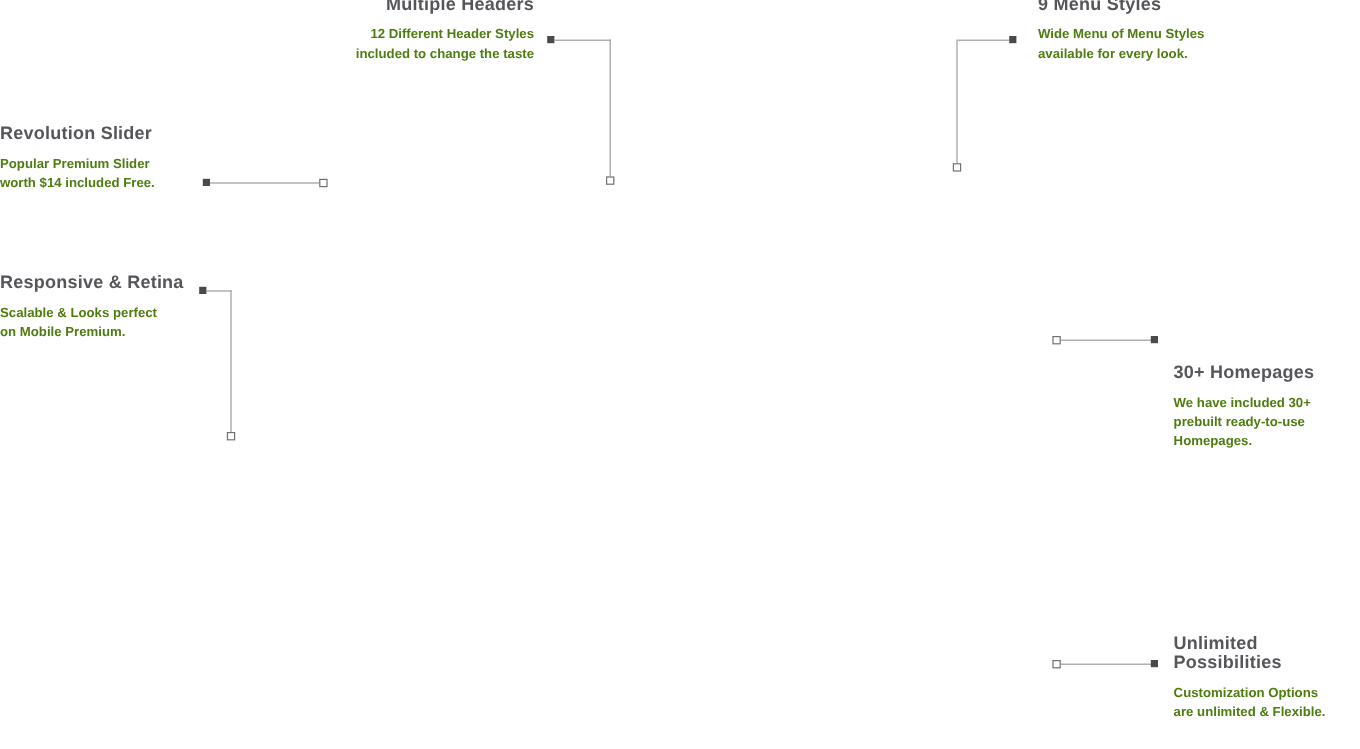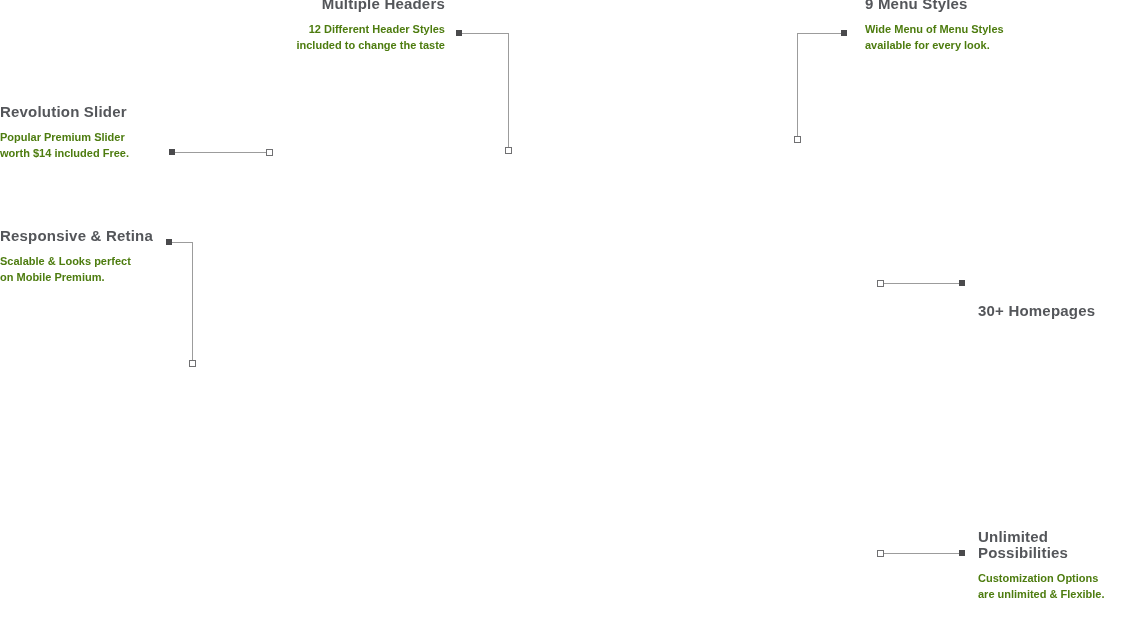--- a/index.html
+++ b/index.html
@@ -95,20 +95,25 @@
       <div class="line">on Mobile Premium.</div>
     </div>
   </div>
   <div class="node node-solid" style="left:166px; top:239px;"></div>
   <div class="conn-line" style="left:172px; top:242px; width:21px; height:1px;"></div>
   <div class="conn-line" style="left:192px; top:242px; width:1px; height:120px;"></div>
   <div class="node node-open" style="left:189px; top:360px;"></div>
 
   <div class="feature align-left" style="top:259px; left:978px; width:145px;margin-top:44px;">
     <div class="title">30+ Homepages</div>
+    <div class="desc">
+      <div class="line">We have included 30+</div>
+      <div class="line">prebuilt ready-to-use</div>
+      <div class="line">Homepages.</div>
+    </div>
   </div>
   <div class="node node-open" style="left:877px; top:280px;"></div>
   <div class="conn-line" style="left:884px; top:283px; width:76px; height:1px;"></div>
   <div class="node node-solid" style="left:959px; top:280px;"></div>
 
   <div class="feature align-left" style="top:529px; left:978px; width:158px;">
     <div class="title">Unlimited Possibilities</div>
     <div class="desc">
       <div class="line">Customization Options</div>
       <div class="line">are unlimited &amp; Flexible.</div>

